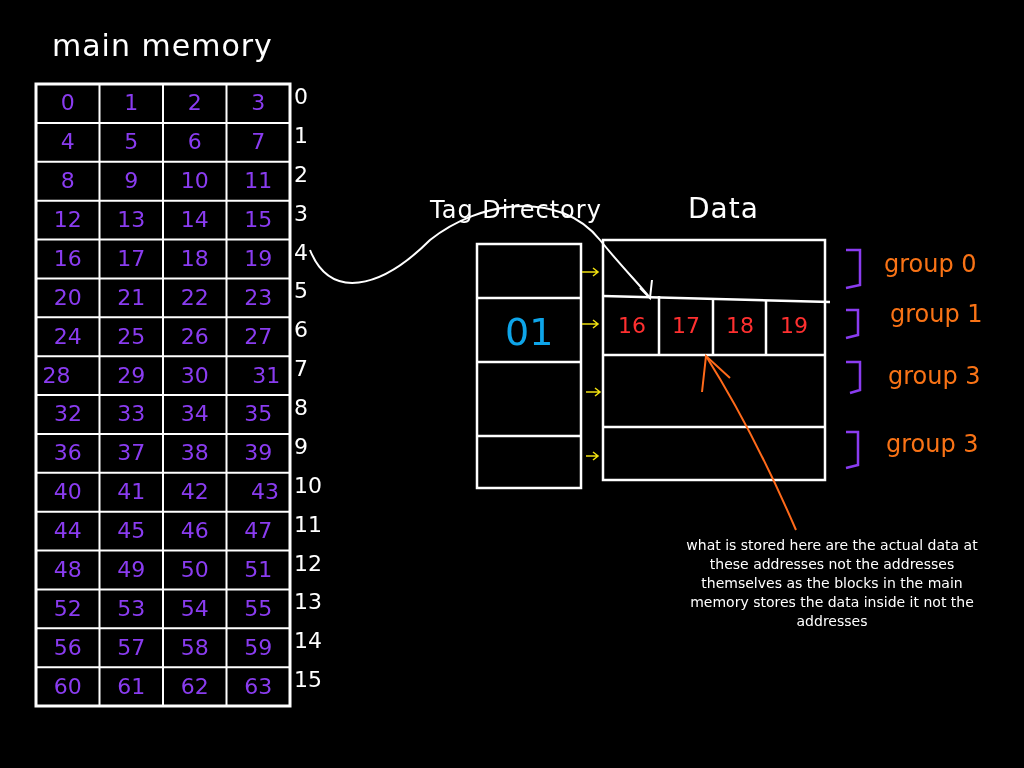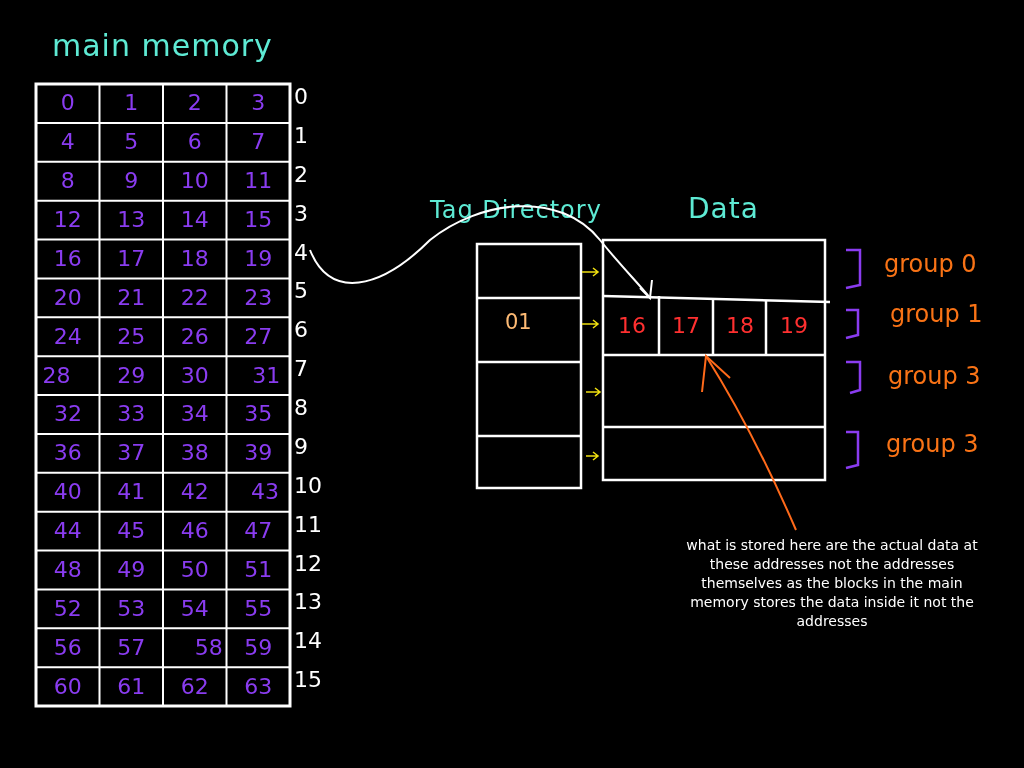--- a/index.html
+++ b/index.html
@@ -1,19 +1,19 @@
 <!DOCTYPE html>
 <html><head>
 <meta charset="utf-8">
 <style>
   html, body { margin:0; padding:0; background:#000; }
   body { width:1024px; height:768px; position:relative; overflow:hidden;
          font-family:"DejaVu Sans", sans-serif; color:#fff; }
   .abs { position:absolute; }
-  .title { font-size:30px; color:#5eead4; letter-spacing:1px; }
+  .title { font-size:30px; color:#ffffff; letter-spacing:1px; }
   .cell { position:absolute; color:#8a3cf0; font-size:22px; text-align:center; line-height:1; }
   .rowlabel { position:absolute; color:#fff; font-size:22px; line-height:1; }
   .data-cell { position:absolute; color:#ff3030; font-size:22px; text-align:center; line-height:1; }
   .group { position:absolute; color:#f97316; font-size:24px; line-height:1; }
   .note { position:absolute; color:#fff; font-size:14px; text-align:center; line-height:19px; width:320px; }
   svg { position:absolute; left:0; top:0; }
 </style>
 </head>
 <body>
 
@@ -139,21 +139,21 @@
     <div class="cell" style="left: 36px; width: 63.5px; top: 558.938px;">48</div>
     <div class="cell" style="left: 99.5px; width: 63.5px; top: 558.938px;">49</div>
     <div class="cell" style="left: 163px; width: 63.5px; top: 558.938px;">50</div>
     <div class="cell" style="left: 226.5px; width: 63.5px; top: 558.938px;">51</div>
     <div class="cell" style="left: 36px; width: 63.5px; top: 597.812px;">52</div>
     <div class="cell" style="left: 99.5px; width: 63.5px; top: 597.812px;">53</div>
     <div class="cell" style="left: 163px; width: 63.5px; top: 597.812px;">54</div>
     <div class="cell" style="left: 226.5px; width: 63.5px; top: 597.812px;">55</div>
     <div class="cell" style="left: 36px; width: 63.5px; top: 636.688px;">56</div>
     <div class="cell" style="left: 99.5px; width: 63.5px; top: 636.688px;">57</div>
-    <div class="cell" style="left: 163px; width: 63.5px; top: 636.688px; padding-left: 14px;">58</div>
+    <div class="cell" style="left: 163px; width: 63.5px; top: 636.688px;">58</div>
     <div class="cell" style="left: 226.5px; width: 63.5px; top: 636.688px;">59</div>
     <div class="cell" style="left: 36px; width: 63.5px; top: 675.562px;">60</div>
     <div class="cell" style="left: 99.5px; width: 63.5px; top: 675.562px;">61</div>
     <div class="cell" style="left: 163px; width: 63.5px; top: 675.562px;">62</div>
     <div class="cell" style="left: 226.5px; width: 63.5px; top: 675.562px;">63</div>
   </div>
 <div id="mem-labels">
     <div class="rowlabel" style="left: 294px; top: 86px;">0</div>
     <div class="rowlabel" style="left: 294px; top: 124.875px;">1</div>
     <div class="rowlabel" style="left: 294px; top: 163.75px;">2</div>
@@ -165,21 +165,21 @@
     <div class="rowlabel" style="left: 294px; top: 397px;">8</div>
     <div class="rowlabel" style="left: 294px; top: 435.875px;">9</div>
     <div class="rowlabel" style="left: 294px; top: 474.75px;">10</div>
     <div class="rowlabel" style="left: 294px; top: 513.625px;">11</div>
     <div class="rowlabel" style="left: 294px; top: 552.5px;">12</div>
     <div class="rowlabel" style="left: 294px; top: 591.375px;">13</div>
     <div class="rowlabel" style="left: 294px; top: 630.25px;">14</div>
     <div class="rowlabel" style="left: 294px; top: 669.125px;">15</div>
   </div>
 
-<div class="abs" style="left:505px;top:310px;font-size:21px;color:#fdba74;">01</div>
+<div class="abs" style="left:505px;top:310px;font-size:38px;color:#0ea5e9;">01</div>
 
 <div class="data-cell" style="left:605px;top:315px;width:54px;">16</div>
 <div class="data-cell" style="left:659px;top:315px;width:54px;">17</div>
 <div class="data-cell" style="left:713px;top:315px;width:54px;">18</div>
 <div class="data-cell" style="left:767px;top:315px;width:54px;">19</div>
 
 <div class="group" style="left:884px;top:252px;">group 0</div>
 <div class="group" style="left:890px;top:302px;">group 1</div>
 <div class="group" style="left:888px;top:364px;">group 3</div>
 <div class="group" style="left:886px;top:432px;">group 3</div>

